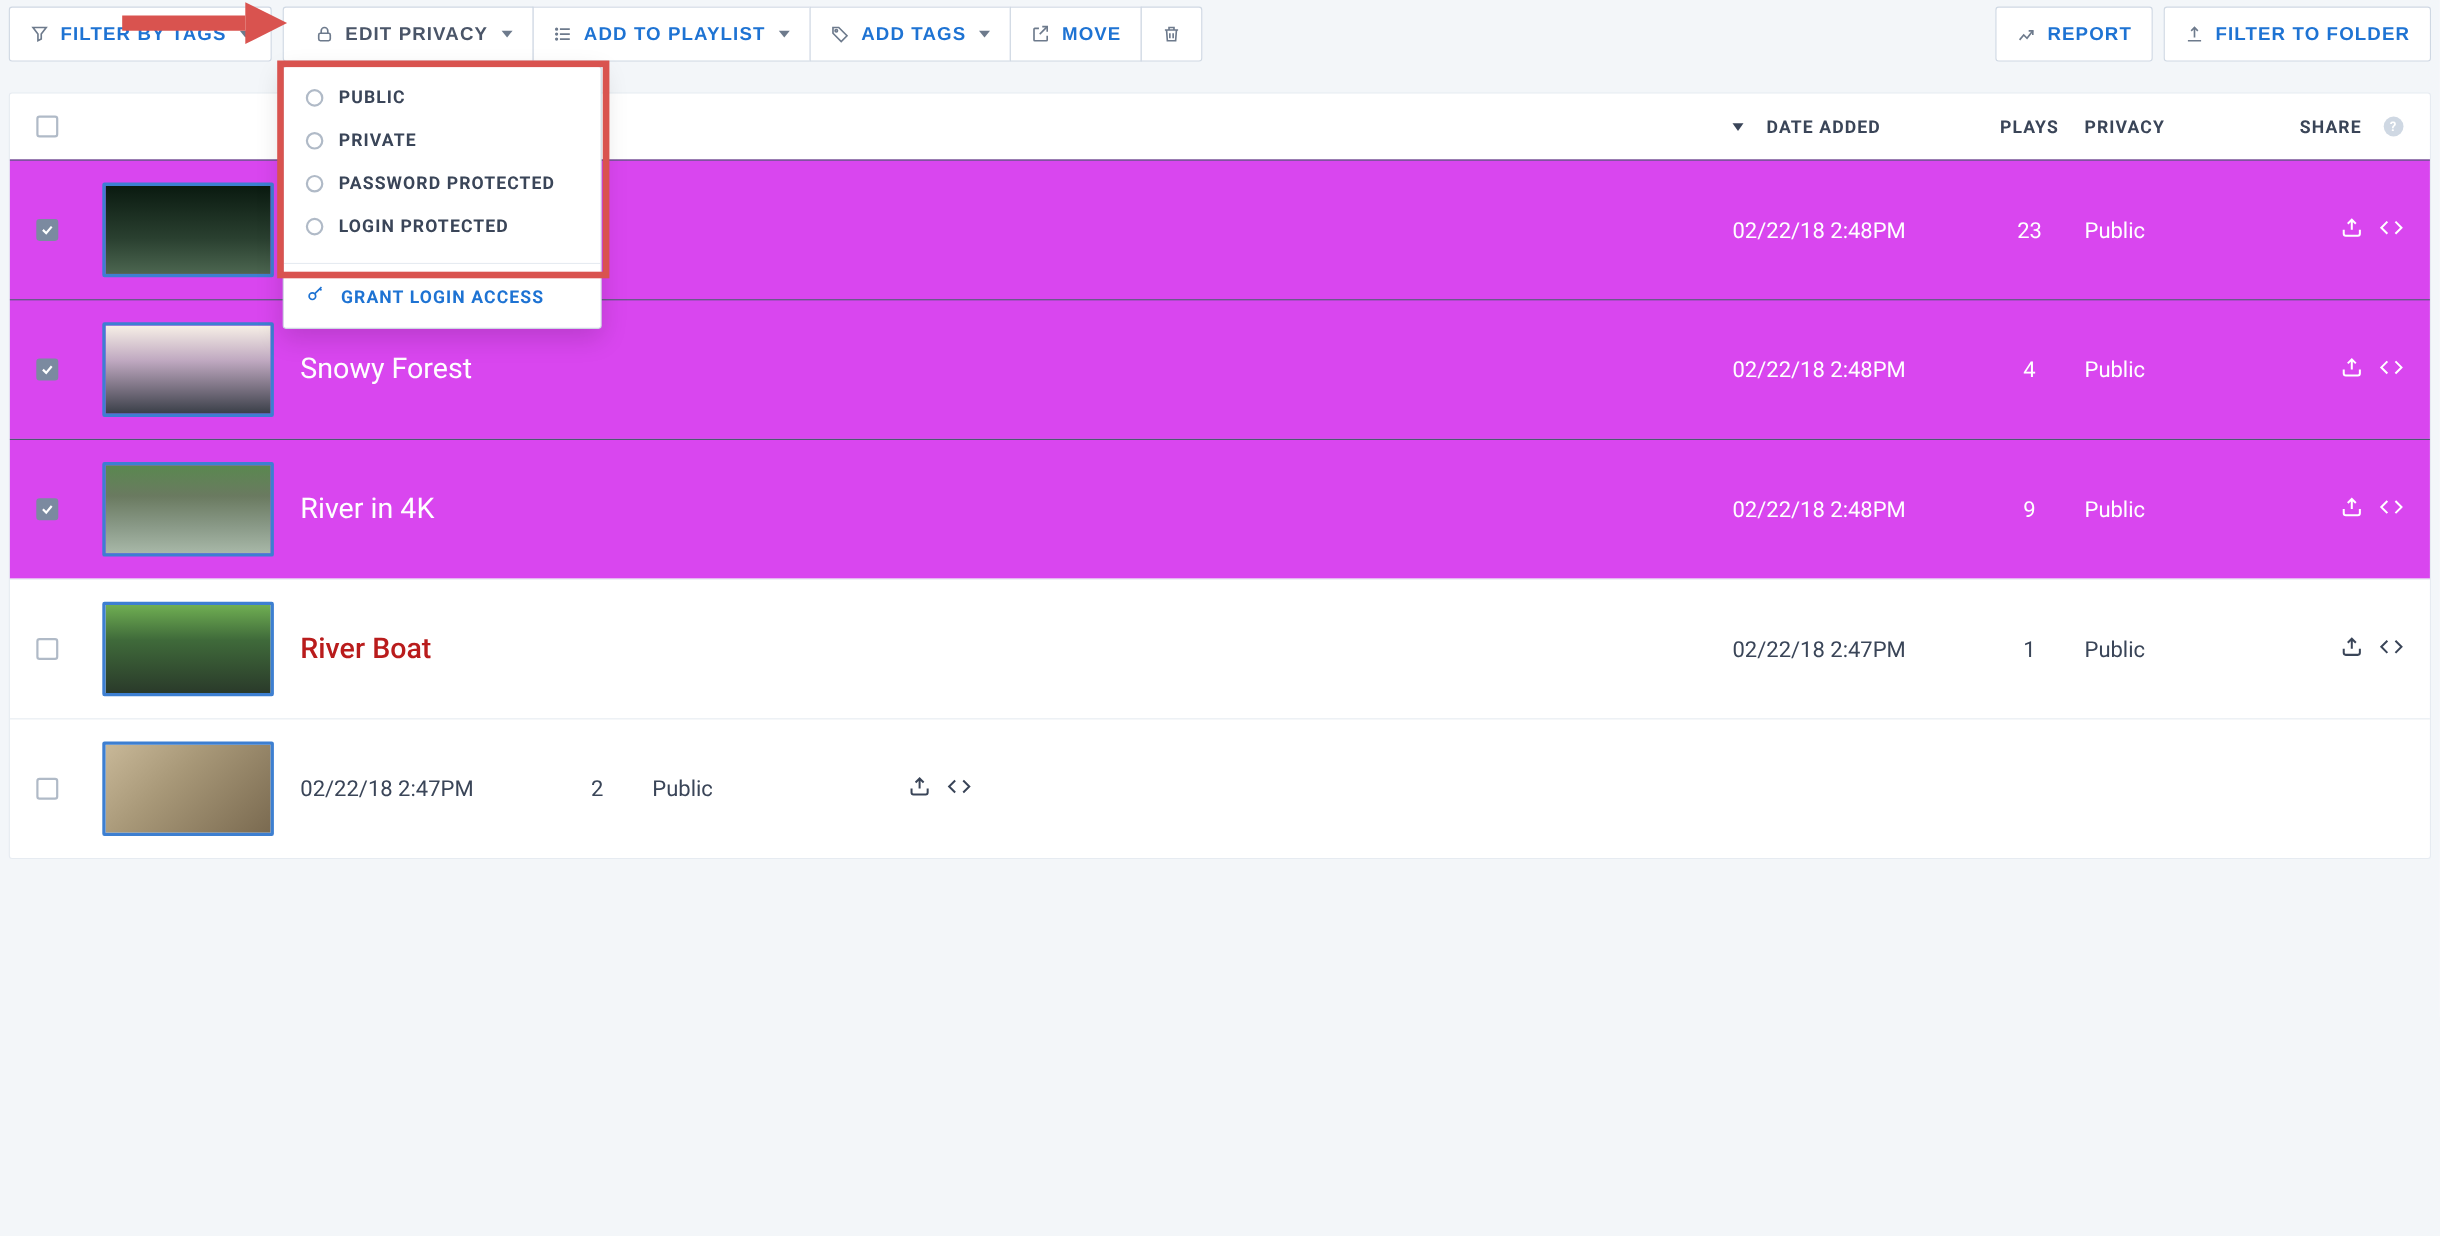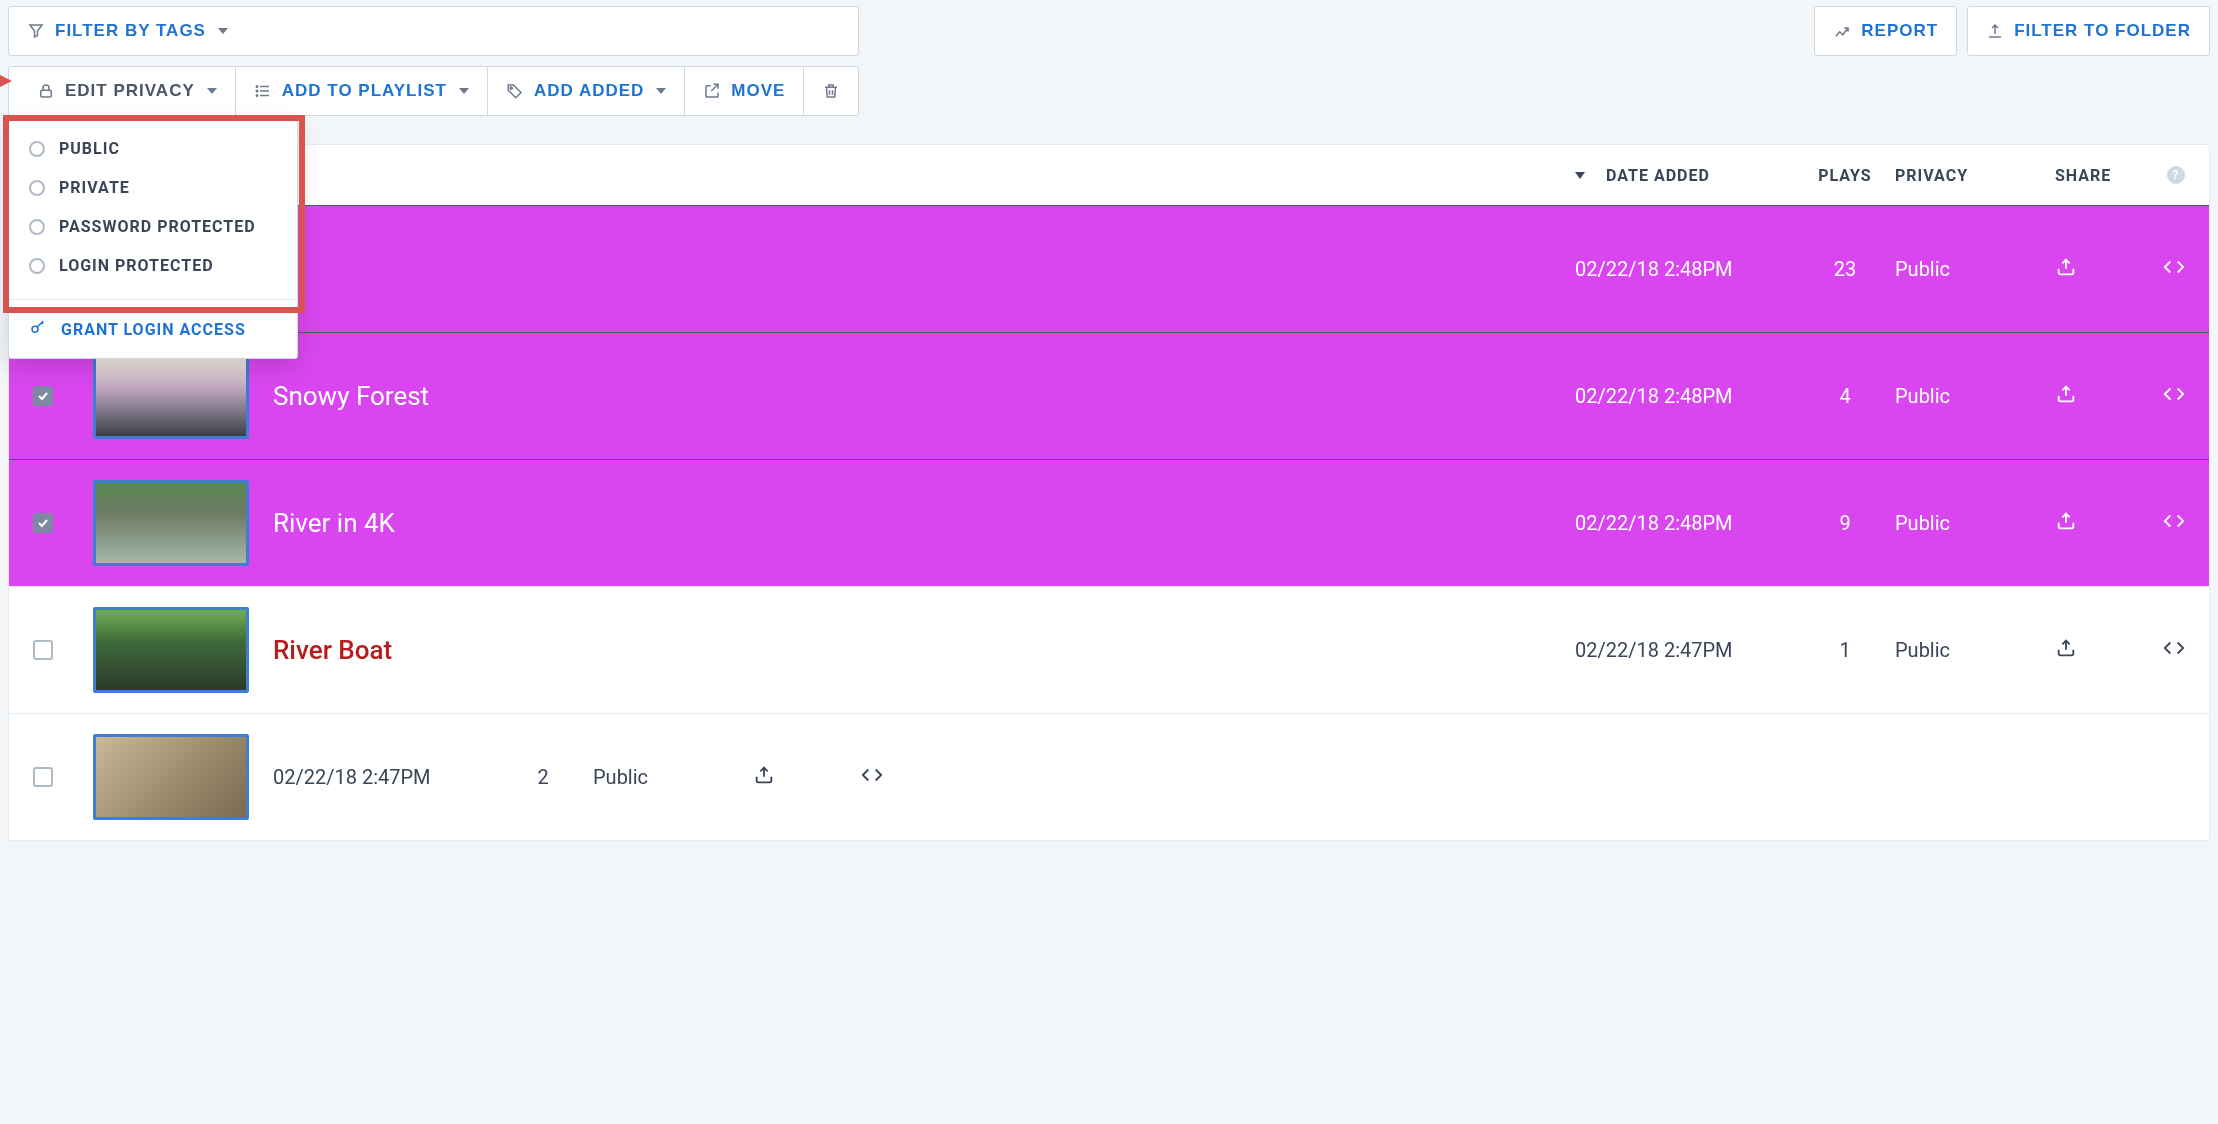--- a/index.html
+++ b/index.html
@@ -9,21 +9,21 @@
     font-size: 18px;
     color: #333;
   }
   .container { padding: 6px 8px; }
   .toolbar {
     display: flex;
     gap: 0;
     align-items: flex-start;
     margin-bottom: 28px;
   }
-  .tb-left { display: flex; gap: 10px; flex-direction: column; }
+  .tb-left { display: flex; gap: 10px; }
   .tb-right { margin-left: auto; display: flex; gap: 10px; }
   .btn-group { display: inline-flex; }
   .btn {
     background: #fff;
     border: 1px solid #cfd8e3;
     color: #1e73d3;
     font-weight: 700;
     letter-spacing: 1px;
     padding: 14px 18px;
     font-size: 17px;
@@ -99,21 +99,21 @@
     font-weight: 700;
     letter-spacing: 1px;
     font-size: 16px;
   }
   .col-check { width: 60px; flex: 0 0 auto; display:flex; align-items:center; }
   .col-thumb { width: 180px; flex: 0 0 auto; }
   .col-title { flex: 1 1 auto; }
   .col-date  { width: 220px; flex: 0 0 auto; }
   .col-plays { width: 100px; flex: 0 0 auto; text-align: center; }
   .col-priv  { width: 160px; flex: 0 0 auto; }
-  .col-share { width: 130px; flex: 0 0 auto; text-align: right; display:flex; gap:14px; justify-content:space-between; align-items:center; }
+  .col-share { width: 130px; flex: 0 0 auto; text-align: right; display:flex; gap:14px; justify-content:flex-end; align-items:center; }
   .thead .col-date { display: inline-flex; align-items: center; gap: 21px; }
   .sort-caret {
     width:0;height:0;border-left:5px solid transparent;border-right:5px solid transparent;border-top:7px solid #3a4558;
   }
   .help-badge {
     display:inline-flex;width:18px;height:18px;border-radius:50%;background:#cfd8e3;color:#fff;
     align-items:center;justify-content:center;font-size:12px;font-weight:700;margin-left:6px;
   }
   .row {
     display:flex; align-items:center;
@@ -228,21 +228,21 @@
           <span class="caret"></span>
         </button>
 
         <button class="btn">
           <span class="icon">
             <svg width="18" height="18" viewBox="0 0 24 24" fill="none" stroke="currentColor" stroke-width="2">
                 <path d="M3 11V4h7l10 10-7 7z"></path>
                 <circle cx="7" cy="8" r="1.5"></circle>
               </svg>
           </span>
-          <span class="txt">ADD ADDED</span>
+          <span class="txt">ADD TAGS</span>
           <span class="caret"></span>
         </button>
 
         <button class="btn">
           <span class="icon">
             <svg width="18" height="18" viewBox="0 0 24 24" fill="none" stroke="currentColor" stroke-width="2">
                 <path d="M14 3h6v6"></path>
                 <path d="M20 3l-9 9"></path>
                 <path d="M20 14v5a1 1 0 0 1-1 1H5a1 1 0 0 1-1-1V6a1 1 0 0 1 1-1h5"></path>
               </svg>

